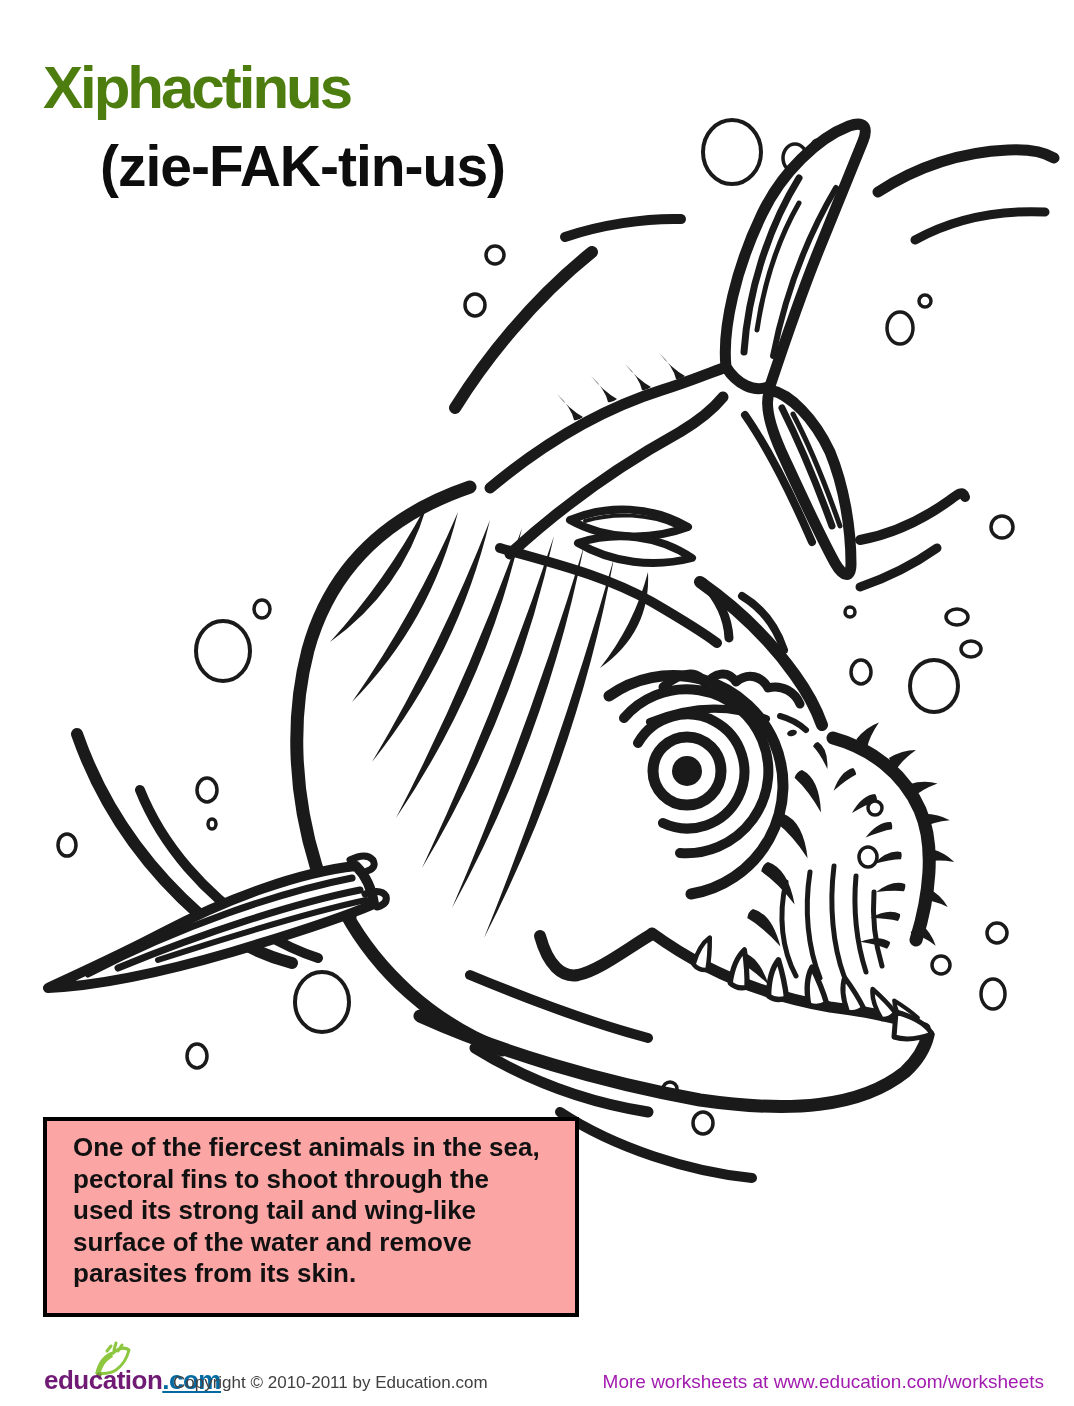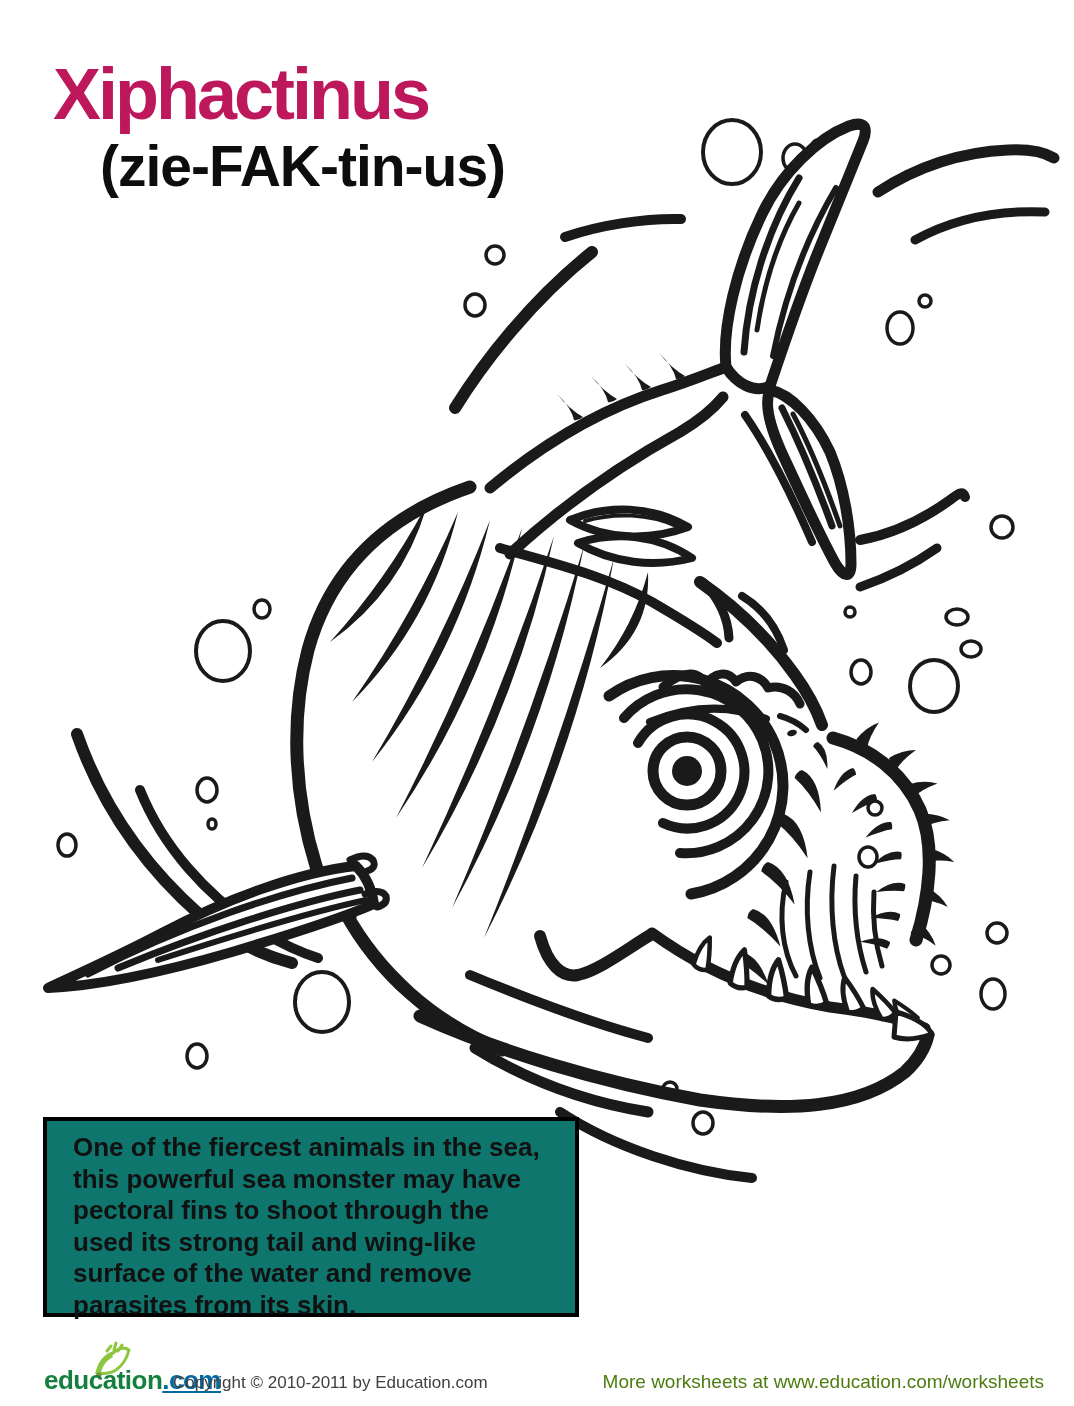--- a/index.html
+++ b/index.html
@@ -5,66 +5,66 @@
   html, body {
     margin: 0; padding: 0;
     width: 1074px; height: 1406px;
     background: #ffffff;
     font-family: "Liberation Sans", sans-serif;
     overflow: hidden;
   }
   .page { position: relative; width: 1074px; height: 1406px; background:#fff; }
 
   .title {
-    position: absolute; left: 53px; top: 58px;
-    font-size: 72px; font-weight: bold; color: #be185d;
+    position: absolute; left: 43px; top: 58px;
+    font-size: 60px; font-weight: bold; color: #4d7c0f;
     letter-spacing: -3px; line-height: 1;
     white-space: nowrap;
   }
   .pronunciation {
     position: absolute; left: 100px; top: 138px;
     font-size: 57px; font-weight: bold; color: #0d0d0d;
     letter-spacing: -1px; line-height: 1;
     white-space: nowrap;
   }
 
   .illustration {
     position: absolute; left: 0; top: 0;
     width: 1074px; height: 1406px;
   }
 
   .desc-box {
     position: absolute; left: 43px; top: 1117px;
     width: 536px; height: 200px;
     border: 4px solid #000;
     box-sizing: border-box;
-    background: #0f766e;
+    background: #fca5a5;
     padding: 11px 0 0 26px;
   }
   .desc-line {
     font-size: 26px; font-weight: bold; color: #111;
     line-height: 31.5px; white-space: nowrap;
   }
 
   .logo-icon { position: absolute; left: 84px; top: 1336px; width: 52px; height: 42px; }
   .logo-text {
     position: absolute; left: 44px; top: 1367px;
     font-size: 26px; font-weight: bold; letter-spacing: -0.5px;
     white-space: nowrap; line-height: 1;
   }
-  .logo-edu { color: #15803d; }
+  .logo-edu { color: #701a75; }
   .logo-com { color: #0369a1; text-decoration: underline; }
   .copyright {
     position: absolute; left: 173px; top: 1374px;
     font-size: 17px; color: #404040; line-height: 1;
     white-space: nowrap;
   }
   .more-worksheets {
     position: absolute; right: 30px; top: 1372px;
-    font-size: 19px; color: #4d7c0f; line-height: 1;
+    font-size: 19px; color: #a21caf; line-height: 1;
     white-space: nowrap;
   }
 </style>
 </head>
 <body>
 
 <div class="page">
 
   <div class="title">Xiphactinus</div>
   <div class="pronunciation">(zie-FAK-tin-us)</div>
@@ -250,21 +250,20 @@
           <use href="#ltooth" transform="translate(888,1016) rotate(-26) scale(1.0)"></use>
           <use href="#ltooth" transform="translate(912,1022) rotate(-36) scale(0.9)"></use>
         </g>
         <path stroke-width="5" fill="#ffffff" d="M896,1012 Q924,1020 932,1034 Q910,1042 894,1037 Q895,1024 896,1012 Z"></path>
       </g>
     </g>
   </svg>
 
   <div class="desc-box">
     <div class="desc-line">One of the fiercest animals in the sea,</div>
-    <div class="desc-line">this powerful sea monster may have</div>
     <div class="desc-line">pectoral fins to shoot through the</div>
     <div class="desc-line">used its strong tail and wing-like</div>
     <div class="desc-line">surface of the water and remove</div>
     <div class="desc-line">parasites from its skin.</div>
   </div>
 
   <svg class="logo-icon" viewBox="0 0 52 42" xmlns="http://www.w3.org/2000/svg">
     <g stroke="#8dc63f" stroke-width="3" fill="none" stroke-linecap="round" stroke-linejoin="round">
       <path d="M27,10 L23,15"></path>
       <path d="M32,7 L30,14"></path>

